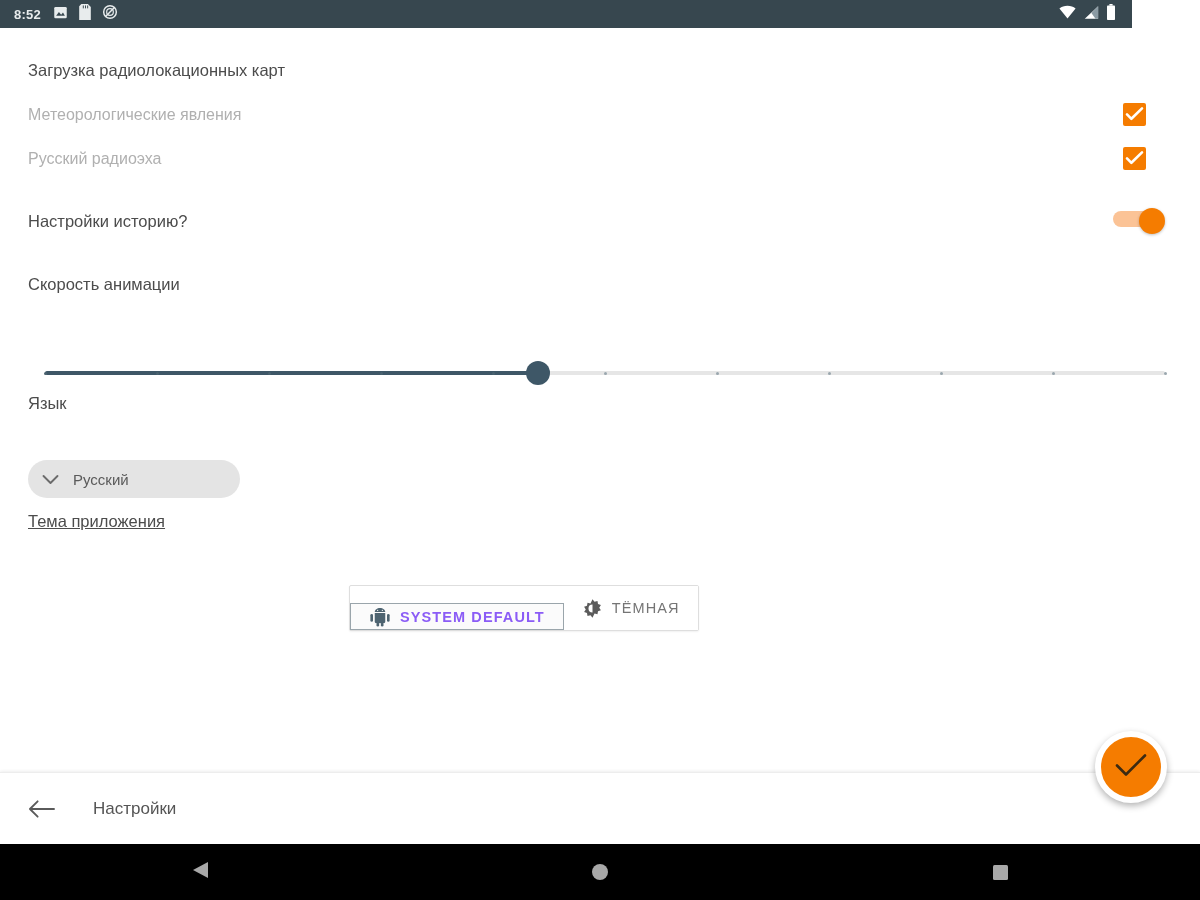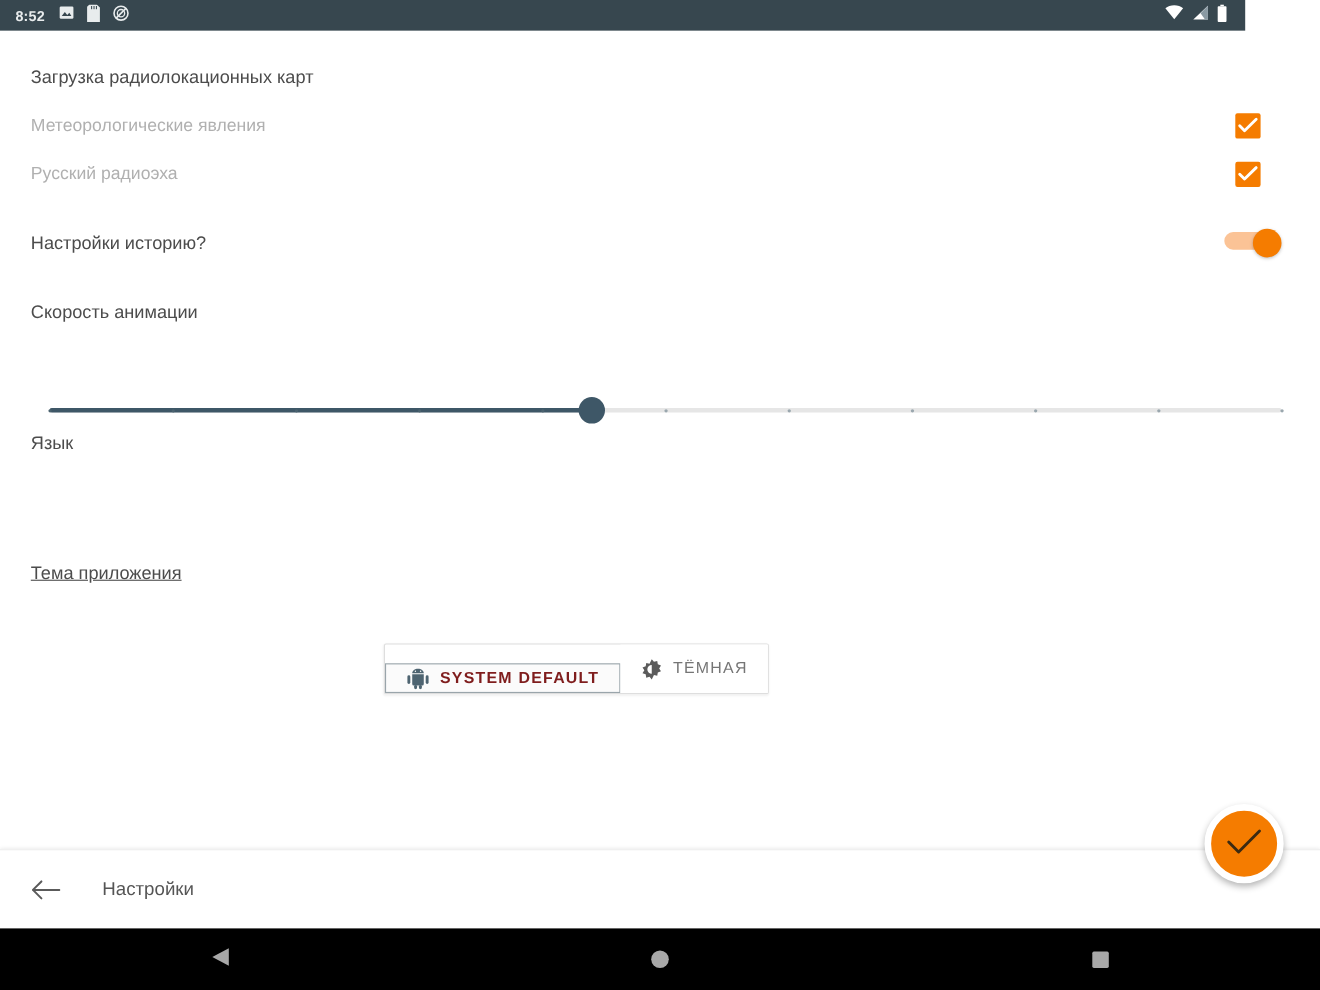--- a/index.html
+++ b/index.html
@@ -135,21 +135,21 @@
     font-size: 14.5px;
     letter-spacing: 1.1px;
     color: #757575;
     cursor: pointer;
     background: #ffffff;
     border: none;
     font-family: "Liberation Sans", sans-serif;
   }
   .seg.selected {
     border: 1.5px solid #9aa5ab;
-    color: #7f1d1d;
+    color: #8b5cf6;
     background: #fbfbfb;
     font-weight: bold;
     margin-top: 17px;
   }
   .seg .seg-ico { display: flex; align-items: center; }
 
   
   .bottom-bar {
     position: absolute; left: 0; top: 772px;
     width: 1200px; height: 72px;
@@ -276,20 +276,28 @@
           <div class="tick" style="left: 670.5px;"></div>
           <div class="tick" style="left: 782.5px;"></div>
           <div class="tick" style="left: 894.5px;"></div>
           <div class="tick" style="left: 1006.5px;"></div>
           <div class="tick" style="left: 1118.5px;"></div>
         </div>
       <div class="slider-thumb" id="sliderThumb" style="left: 492.8px; background: rgb(62, 87, 103);"></div>
     </div>
 
     <div class="section-title" style="top:366px;">Язык</div>
+    <div class="dropdown">
+      <span class="chev">
+        <svg width="17" height="11" viewBox="0 0 17 11">
+            <path d="M1.5 2l7 7 7-7" fill="none" stroke="#6b6b6b" stroke-width="1.9" stroke-linecap="round" stroke-linejoin="round"></path>
+          </svg>
+      </span>
+      <span class="dd-label">Русский</span>
+    </div>
 
     <div class="section-title" style="top:484px;text-decoration:underline;">Тема приложения</div>
 
     <div class="segmented">
       <button class="seg selected">
         <span class="seg-ico">
           <svg width="22" height="21" viewBox="0 0 24 24" fill="#4e6471">
             <rect x="1" y="9" width="3" height="9" rx="1.5"></rect>
             <rect x="20" y="9" width="3" height="9" rx="1.5"></rect>
             <path d="M6 8h12v10a1.6 1.6 0 0 1-1.6 1.6H7.6A1.6 1.6 0 0 1 6 18z"></path>

